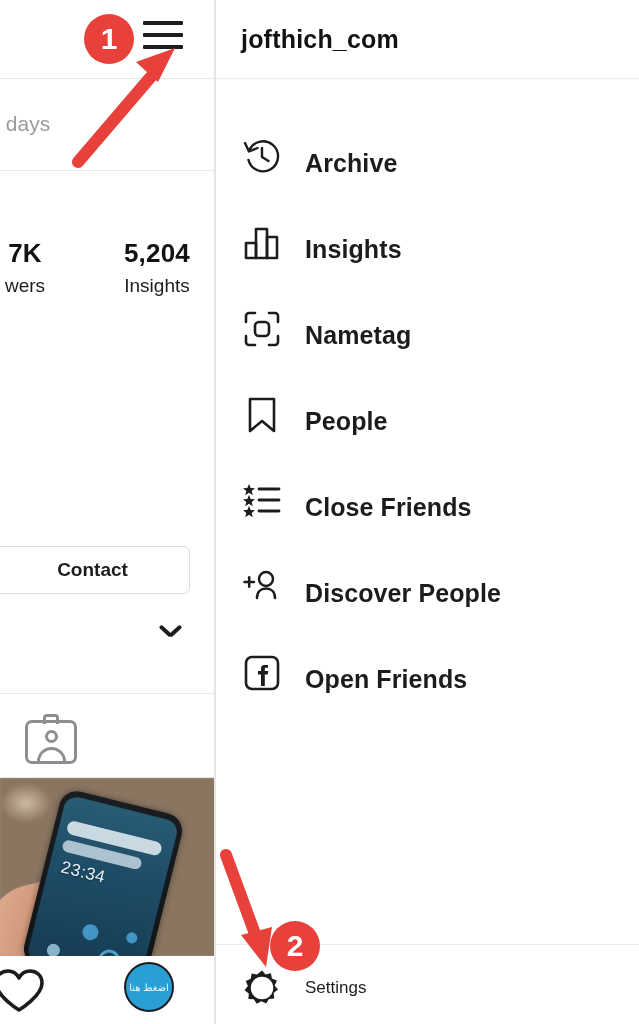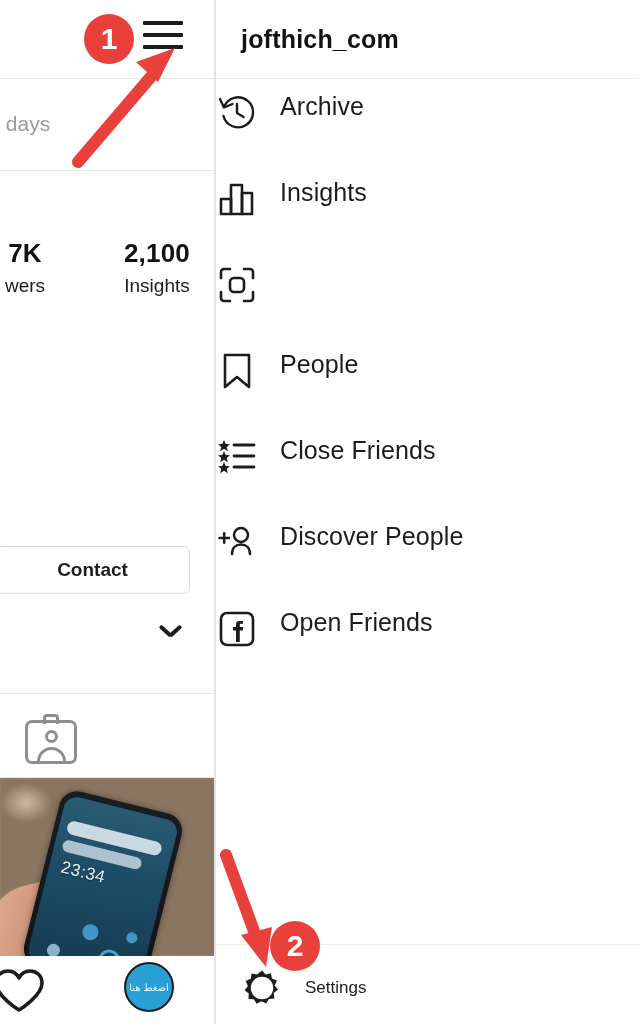--- a/index.html
+++ b/index.html
@@ -147,21 +147,21 @@
   .menu-panel { position:absolute; left:216px; top:0; width:423px; height:787px; background:#fff; }
   .menu-header {
     position:absolute; left:0; top:0; width:423px; height:78px;
     display:flex; align-items:center; padding-left:25px;
   }
   .menu-header .uname { font-size:25px; font-weight:bold; color:#121212; letter-spacing:.2px; }
   .menu-hdr-divider { position:absolute; left:0; top:78px; width:423px; height:1px; background:#ededed; }
 
   .menu-list { position:absolute; left:0; top:92px; width:423px; }
   .menu-item {
-    position:relative; height:86px; display:flex; align-items:flex-start; 
+    position:relative; height:86px; display:flex; align-items:flex-end; padding-left:25px;font-weight:bold;
   }
   .menu-item .mi-icon {
     width:42px; height:42px; flex:0 0 42px; position:relative;
     display:flex; align-items:center; justify-content:center;
   }
   .menu-item .mi-icon svg { display:block; }
   .menu-item .mi-label {
     margin-left:22px; font-size:25px; color:#1c1c1c; letter-spacing:.1px; white-space:nowrap;
   }
 
@@ -200,21 +200,21 @@
     <div class="seven-days">7 days</div>
 
     <div class="lp-divider d2"></div>
 
     <div class="stats">
       <div class="stat">
         <div class="stat-num">7K</div>
         <div class="stat-lbl">wers</div>
       </div>
       <div class="stat">
-        <div class="stat-num">2,100</div>
+        <div class="stat-num">5,204</div>
         <div class="stat-lbl">Insights</div>
       </div>
     </div>
 
     <div class="contact-btn">Contact</div>
 
     <div class="chev-down"></div>
 
     <div class="lp-divider d3"></div>
 
@@ -293,20 +293,21 @@
       <div class="menu-item">
         <div class="mi-icon">
           <svg width="40" height="40" viewBox="0 0 40 40" fill="none" stroke="#1c1c1c" stroke-width="2.6" stroke-linecap="round" stroke-linejoin="round">
             <path d="M4 13 V7 A3 3 0 0 1 7 4 H13"></path>
             <path d="M27 4 H33 A3 3 0 0 1 36 7 V13"></path>
             <path d="M36 27 V33 A3 3 0 0 1 33 36 H27"></path>
             <path d="M13 36 H7 A3 3 0 0 1 4 33 V27"></path>
             <rect x="13" y="13" width="14" height="14" rx="4"></rect>
           </svg>
         </div>
+        <div class="mi-label">Nametag</div>
       </div>
 
       <div class="menu-item">
         <div class="mi-icon">
           <svg width="40" height="40" viewBox="0 0 40 40" fill="none" stroke="#1c1c1c" stroke-width="2.6" stroke-linejoin="round" stroke-linecap="round">
             <polygon points="8,4 32,4 32,36 20,26 8,36"></polygon>
           </svg>
         </div>
         <div class="mi-label">People</div>
       </div>

